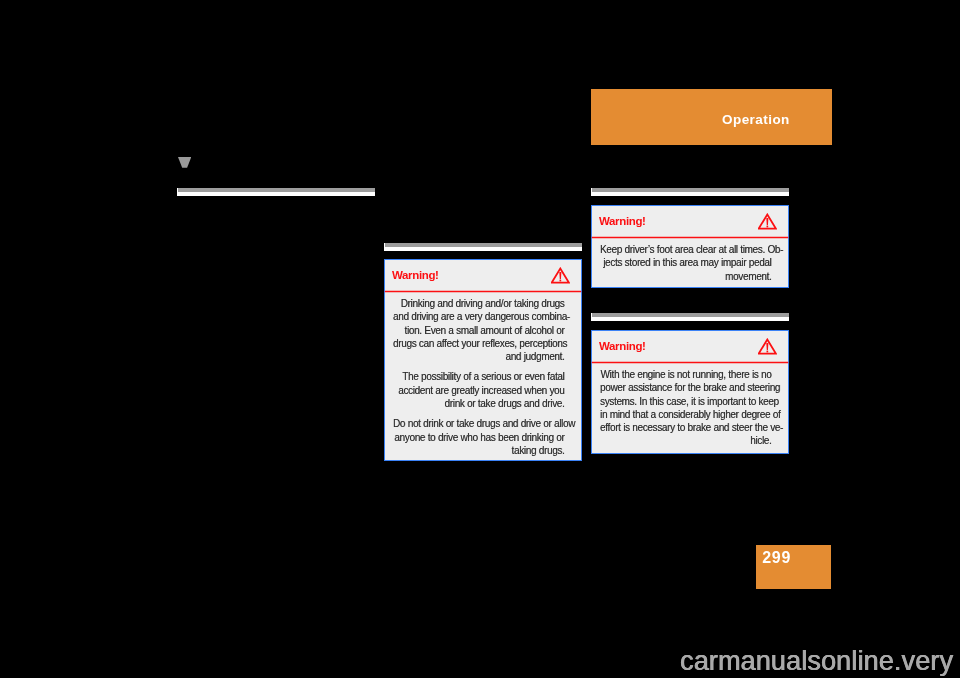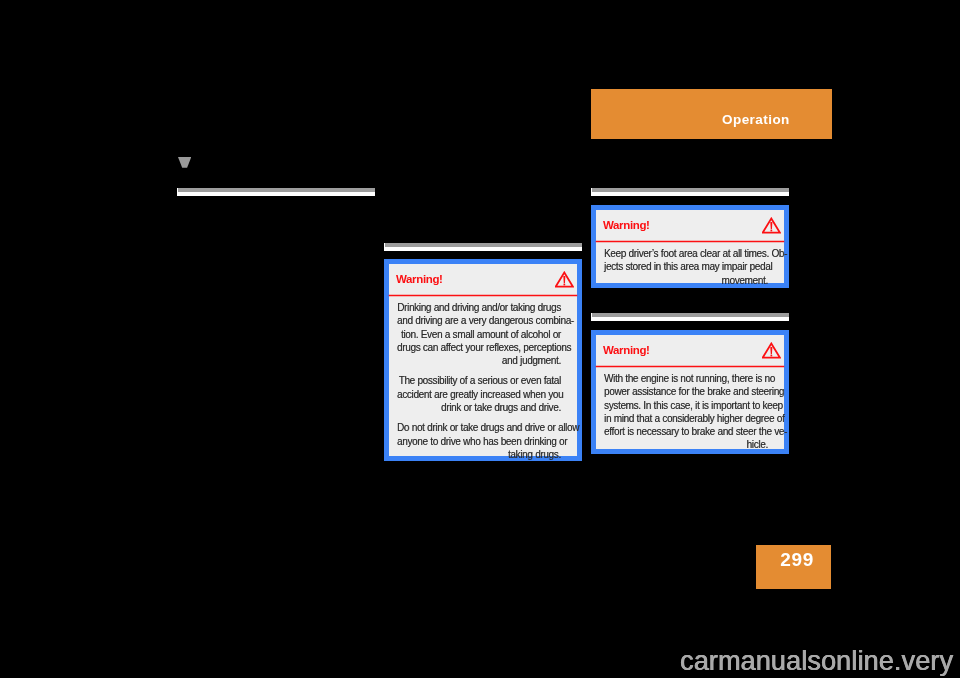--- a/index.html
+++ b/index.html
@@ -7,21 +7,21 @@
   body{
     width:960px;height:678px;overflow:hidden;
     background:#000000;
     font-family:"Liberation Sans", sans-serif;
     -webkit-font-smoothing:antialiased;
   }
   .page{position:relative;width:960px;height:678px;}
 
   
   .section-header{
-    position:absolute;left:591px;top:89px;width:240.6px;height:50px;
+    position:absolute;left:591px;top:89px;width:240.6px;height:56px;
     background:#e48c32;
   }
   .section-header .label{
     position:absolute;left:131px;top:24px;
     color:#ffffff;font-size:13.5px;font-weight:bold;letter-spacing:0.45px;
     line-height:1;white-space:nowrap;
   }
 
   
   .marker{
@@ -30,21 +30,21 @@
   }
 
   
   .rule{position:absolute;width:198px;height:8px;background:#ffffff;}
   .rule i{display:block;position:absolute;left:1px;right:0;top:0;height:4px;background:#9d9d9d;}
 
   
   .wbox{
     position:absolute;width:198px;
     background:#eeeeee;
-    border:5px solid #3b82f6;
+    border:1px solid #3b82f6;
     box-sizing:border-box;
   }
   .whead{position:relative;height:32px;}
   .whead .wrule{
     position:absolute;left:0;right:0;bottom:0;height:1px;
     background:#fc1013;
     box-shadow:0 0 0 0.25px #fc1013;
   }
   .whead .wtitle{
     position:absolute;left:7px;top:9.5px;
@@ -65,21 +65,21 @@
   }
   .wbody p:last-child{margin-bottom:0;}
 
   
   .pagenum{
     position:absolute;left:756px;top:545px;width:75px;height:44px;
     background:#e48c32;
   }
   .pagenum .num{
     position:absolute;left:6.2px;top:4.8px;
-    color:#ffffff;font-size:19px;font-weight:bold;line-height:1;letter-spacing:0.7px;margin-left:18px;
+    color:#ffffff;font-size:16px;font-weight:bold;line-height:1;letter-spacing:0.7px;
   }
 
   
   .footer{
     position:absolute;left:680px;top:647.5px;
     color:#a9a9a9;font-size:27px;line-height:1;letter-spacing:0.14px;
     white-space:nowrap;
     text-shadow:0.5px 0 0 #a9a9a9, -0.25px 0 0 #a9a9a9;
   }
 </style>

